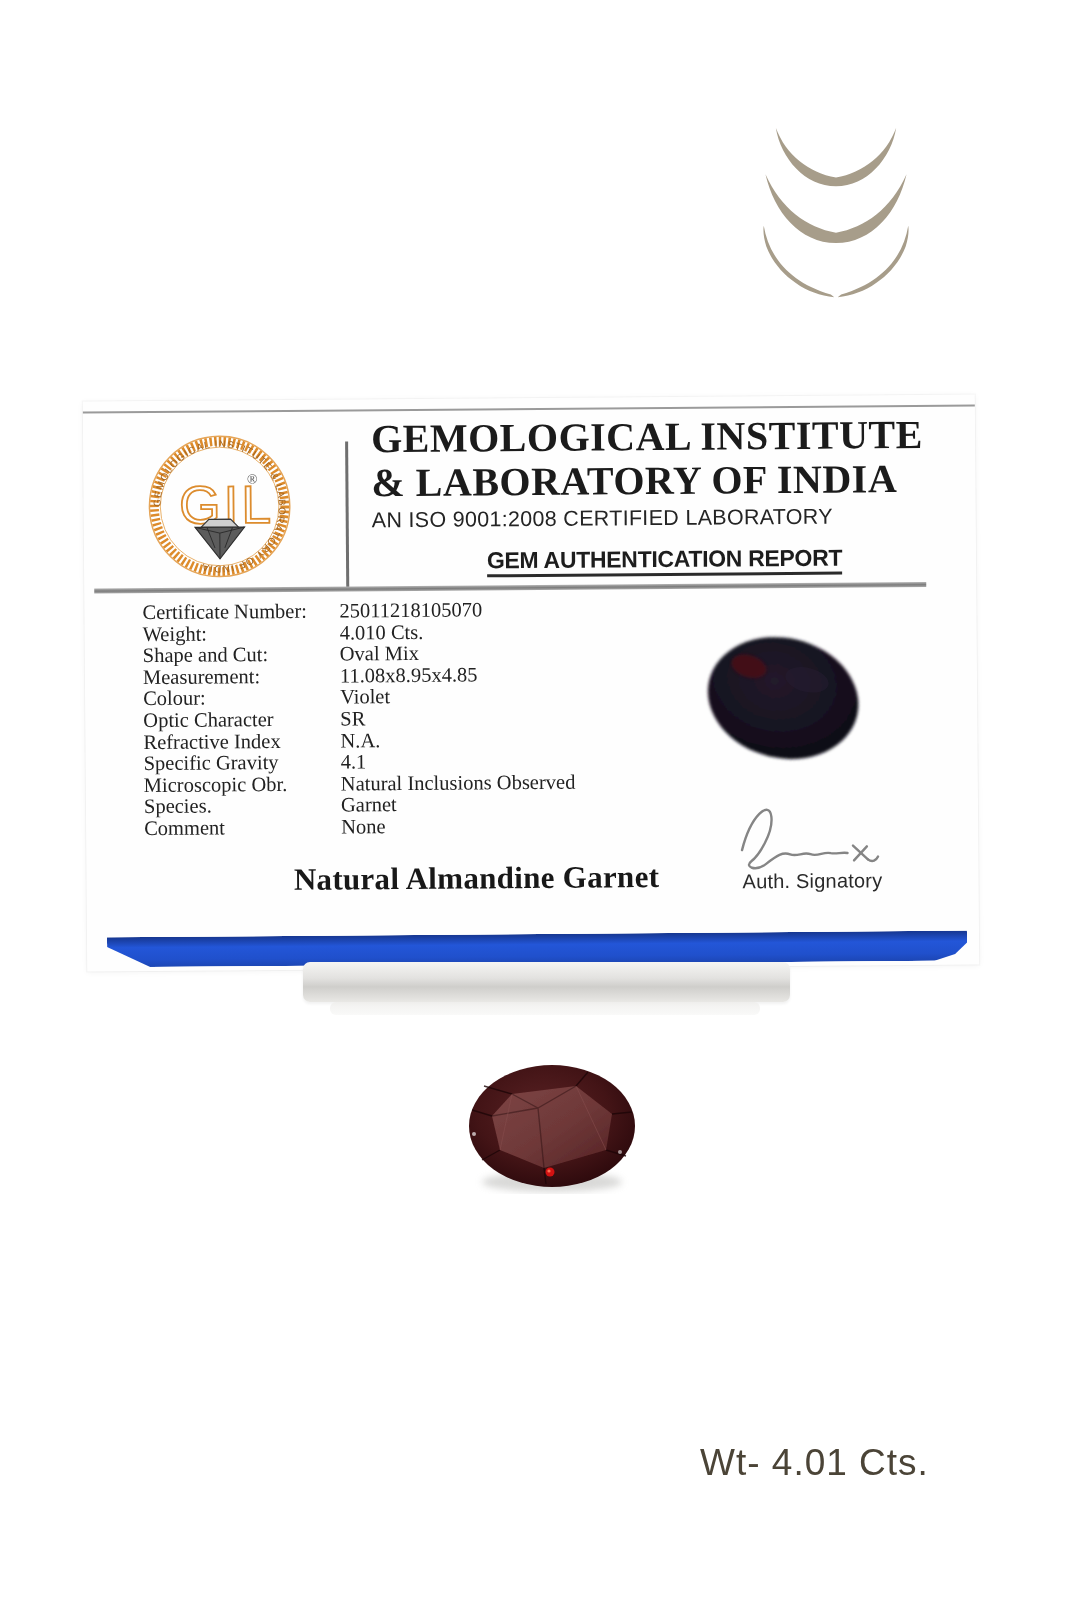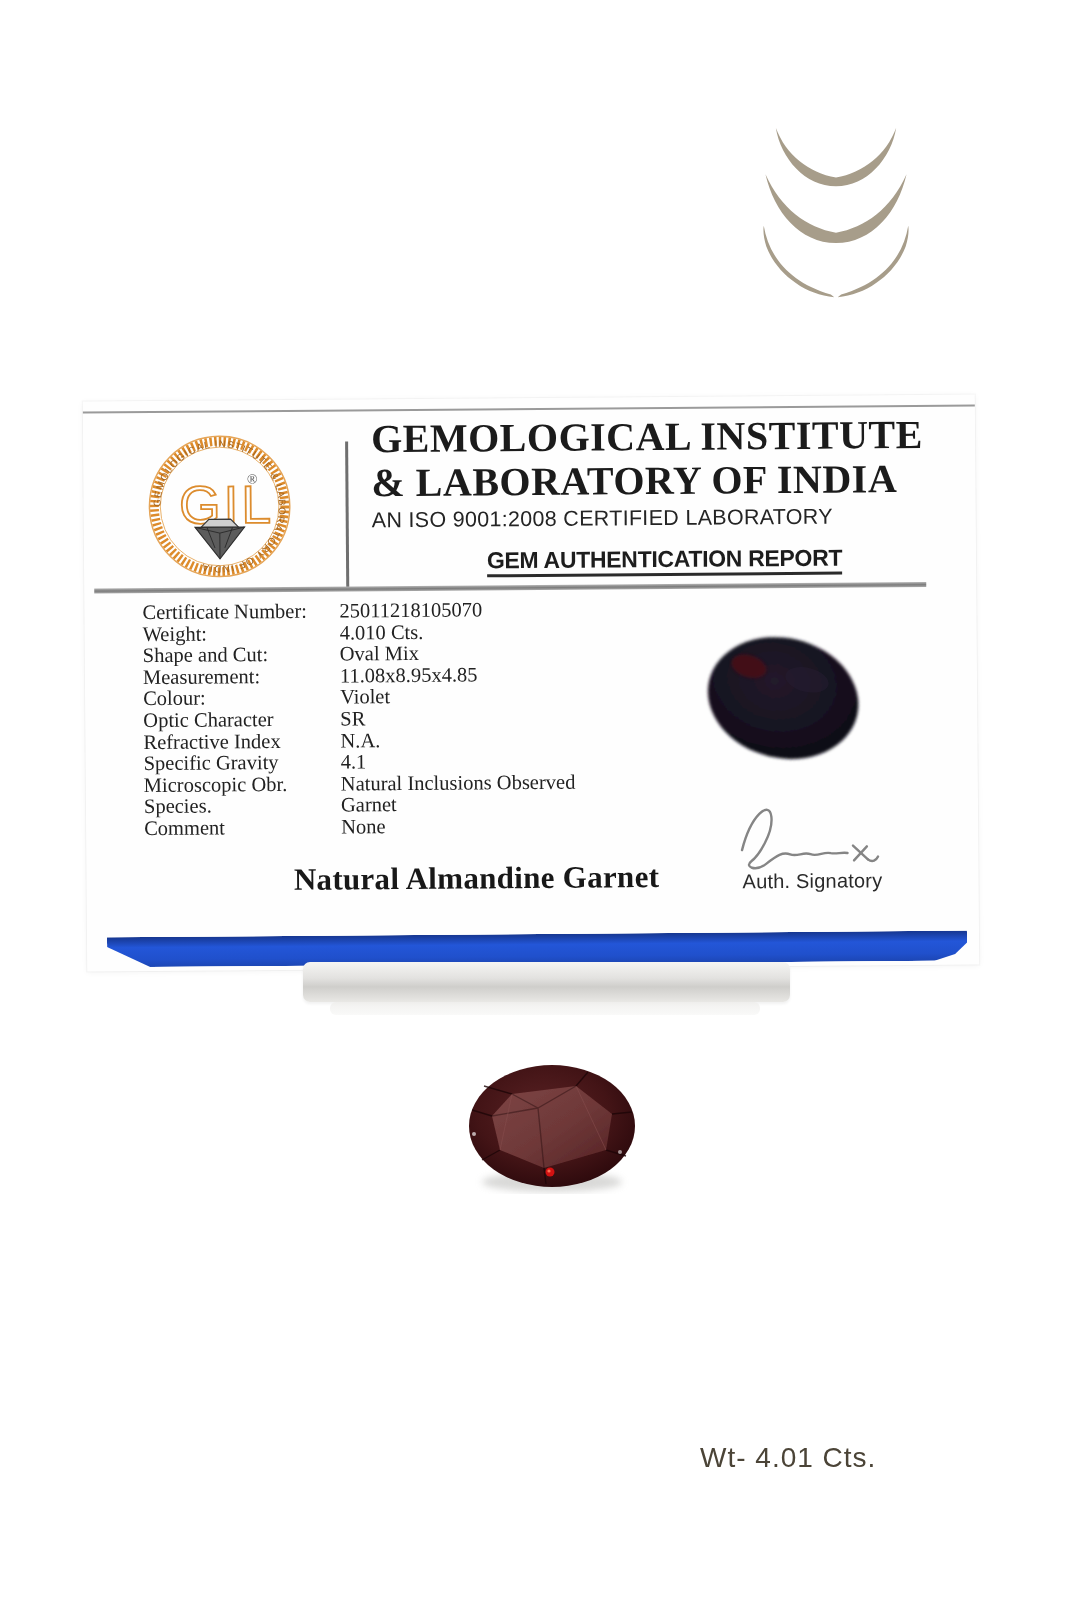--- a/index.html
+++ b/index.html
@@ -48,21 +48,21 @@
   
   .stand{position:absolute;left:303px;top:962px;width:487px;height:40px;border-radius:7px;
     background:linear-gradient(180deg,#f5f5f3,#e3e2e0 40%,#cfcecb 62%,#e9e8e5);
     box-shadow:0 2px 3px rgba(0,0,0,0.06);}
   .stand-base{position:absolute;left:330px;top:1002px;width:430px;height:13px;border-radius:6px;
     background:linear-gradient(180deg,#eeedeb,#f8f8f7);opacity:0.8;}
   
   .loose-gem{position:absolute;left:460px;top:1056px;width:184px;height:146px;}
   
   .caption{position:absolute;left:700px;top:1442px;width:300px;
-    font-family:"Liberation Sans",sans-serif;font-size:28px;color:#4b4437;letter-spacing:1px;}
+    font-family:"Liberation Sans",sans-serif;font-size:37px;color:#4b4437;letter-spacing:1px;}
 </style>
 </head>
 <body>
 
 <div class="watermark">
   <svg viewBox="0 0 180 200" width="172" height="172">
     <g fill="#a79d8a">
       <path d="M20,2 C32,34 58,54 90,60 C122,54 148,34 160,2 C154,38 126,70 90,70 C54,70 26,38 20,2 Z"></path>
       <path d="M8,56 C26,96 56,118 90,124 C124,118 154,96 172,56 C162,100 132,136 90,136 C48,136 18,100 8,56 Z"></path>
       <path d="M6,116 C12,152 36,182 84,196 L88,199 C52,196 20,170 9,140 C6,131 5,122 6,116 Z"></path>

